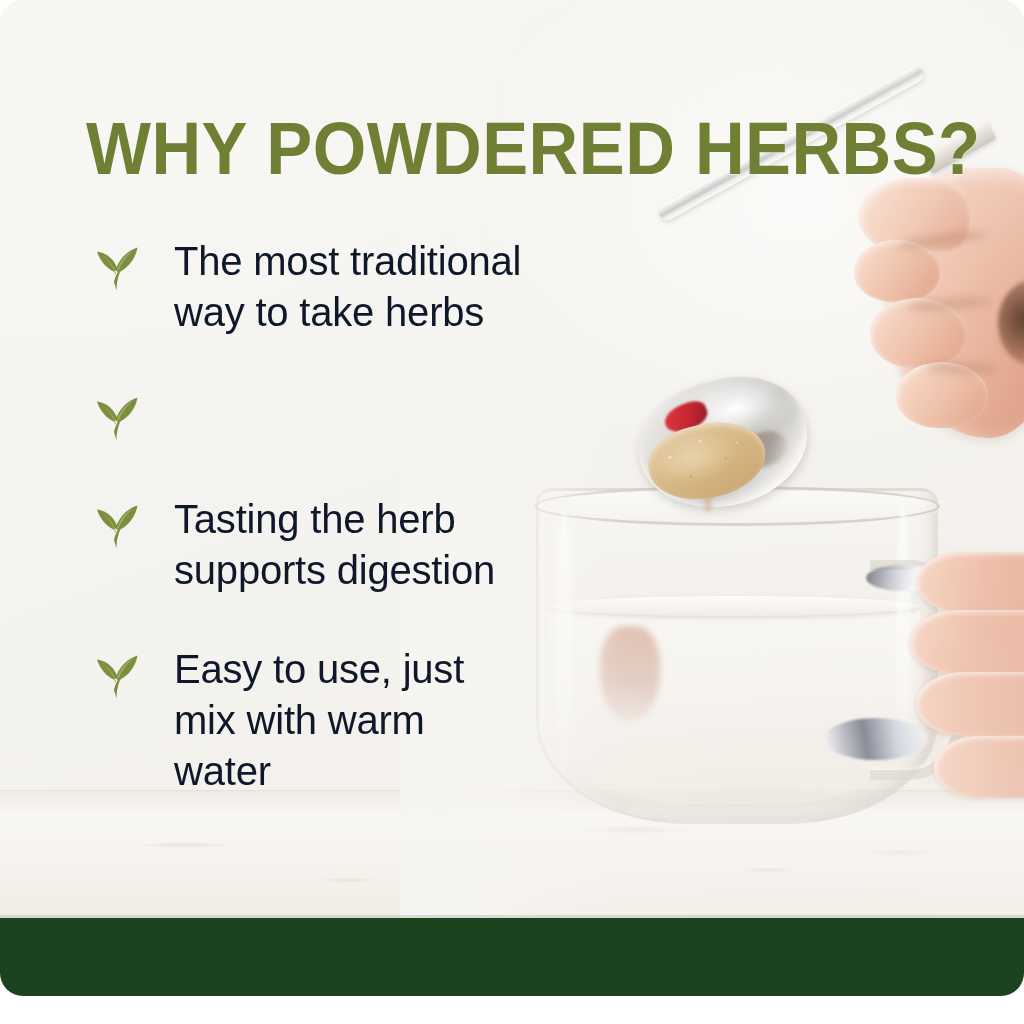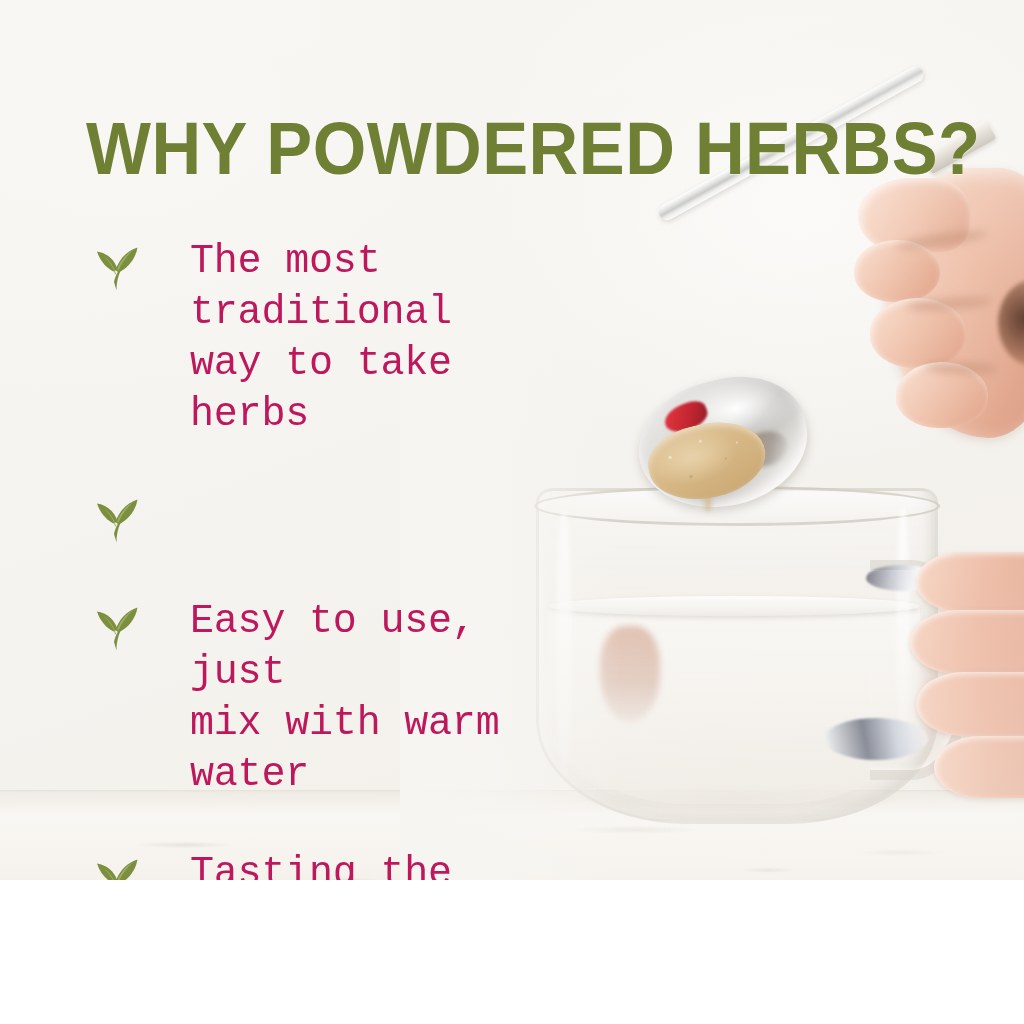--- a/index.html
+++ b/index.html
@@ -3,24 +3,25 @@
 <meta charset="utf-8">
 <style>
   html, body {
     margin: 0;
     padding: 0;
     background: #ffffff;
   }
   #canvas {
     position: relative;
     width: 1024px;
-    height: 880px;
+    height: 996px;
     overflow: hidden;
     background: #f7f5f1;
     font-family: "Liberation Sans", "DejaVu Sans", sans-serif;
+    border-radius: 23px;
   }
 
   
   .photo-layer {
     position: absolute;
     inset: 0;
     overflow: hidden;
   }
   .bg-wall {
     position: absolute;
@@ -406,26 +407,26 @@
   .bullet:last-child { margin-bottom: 0; }
   .bullet-icon {
     flex: 0 0 auto;
     width: 56px;
     height: 56px;
     margin-top: 4px;
   }
   .bullet-icon svg { display: block; width: 56px; height: 56px; }
   .bullet-text {
     flex: 1 1 auto;
-    margin-left: 48px;
-    font-family: Liberation Mono, monospace;
+    margin-left: 32px;
+    font-family: Liberation Sans, sans-serif;
     font-weight: 400;
     font-size: 40px;
     line-height: 51px;
-    color: #be185d;
+    color: #0f172a;
     letter-spacing: -0.2px;
     white-space: pre-line;
   }
 
   
   .bottom-bar {
     position: absolute;
     left: 0;
     right: 0;
     top: 918px;
@@ -516,49 +517,49 @@
     <div class="bullet">
       <span class="bullet-icon">
         <svg viewBox="0 0 56 56" xmlns="http://www.w3.org/2000/svg">
           <path d="M30.5 50.5 C30.5 40 33.5 30 40 21.5 C34 27 29.5 34.5 28 42 Z" fill="#7C8F3F"></path>
           <path d="M29.5 30 C33 19 41.5 10.5 51.5 7.5 C49.5 19 42 28 32.5 32.5 Z" fill="#7C8F3F"></path>
           <path d="M27.5 31.5 C20.5 28 14 21 11 11.5 C21 13 29 20 31.5 29.5 Z" fill="#7C8F3F"></path>
           <path d="M30 34 C28.5 27.5 24 20.5 17 15.5 C24 22 28 28.5 29 34.5 Z" fill="#9CAE63"></path>
           <path d="M31 30 C33.5 22 39.5 14.5 47 10 C40 17 35 24 32.5 30.5 Z" fill="#9CAE63"></path>
         </svg>
       </span>
+    </div>
+
+    <div class="bullet">
+      <span class="bullet-icon">
+        <svg viewBox="0 0 56 56" xmlns="http://www.w3.org/2000/svg">
+          <path d="M30.5 50.5 C30.5 40 33.5 30 40 21.5 C34 27 29.5 34.5 28 42 Z" fill="#7C8F3F"></path>
+          <path d="M29.5 30 C33 19 41.5 10.5 51.5 7.5 C49.5 19 42 28 32.5 32.5 Z" fill="#7C8F3F"></path>
+          <path d="M27.5 31.5 C20.5 28 14 21 11 11.5 C21 13 29 20 31.5 29.5 Z" fill="#7C8F3F"></path>
+          <path d="M30 34 C28.5 27.5 24 20.5 17 15.5 C24 22 28 28.5 29 34.5 Z" fill="#9CAE63"></path>
+          <path d="M31 30 C33.5 22 39.5 14.5 47 10 C40 17 35 24 32.5 30.5 Z" fill="#9CAE63"></path>
+        </svg>
+      </span>
+      <span class="bullet-text">Tasting the herb
+supports digestion</span>
     </div>
 
     <div class="bullet">
       <span class="bullet-icon">
         <svg viewBox="0 0 56 56" xmlns="http://www.w3.org/2000/svg">
           <path d="M30.5 50.5 C30.5 40 33.5 30 40 21.5 C34 27 29.5 34.5 28 42 Z" fill="#7C8F3F"></path>
           <path d="M29.5 30 C33 19 41.5 10.5 51.5 7.5 C49.5 19 42 28 32.5 32.5 Z" fill="#7C8F3F"></path>
           <path d="M27.5 31.5 C20.5 28 14 21 11 11.5 C21 13 29 20 31.5 29.5 Z" fill="#7C8F3F"></path>
           <path d="M30 34 C28.5 27.5 24 20.5 17 15.5 C24 22 28 28.5 29 34.5 Z" fill="#9CAE63"></path>
           <path d="M31 30 C33.5 22 39.5 14.5 47 10 C40 17 35 24 32.5 30.5 Z" fill="#9CAE63"></path>
         </svg>
       </span>
       <span class="bullet-text">Easy to use, just
 mix with warm
 water</span>
     </div>
 
-    <div class="bullet">
-      <span class="bullet-icon">
-        <svg viewBox="0 0 56 56" xmlns="http://www.w3.org/2000/svg">
-          <path d="M30.5 50.5 C30.5 40 33.5 30 40 21.5 C34 27 29.5 34.5 28 42 Z" fill="#7C8F3F"></path>
-          <path d="M29.5 30 C33 19 41.5 10.5 51.5 7.5 C49.5 19 42 28 32.5 32.5 Z" fill="#7C8F3F"></path>
-          <path d="M27.5 31.5 C20.5 28 14 21 11 11.5 C21 13 29 20 31.5 29.5 Z" fill="#7C8F3F"></path>
-          <path d="M30 34 C28.5 27.5 24 20.5 17 15.5 C24 22 28 28.5 29 34.5 Z" fill="#9CAE63"></path>
-          <path d="M31 30 C33.5 22 39.5 14.5 47 10 C40 17 35 24 32.5 30.5 Z" fill="#9CAE63"></path>
-        </svg>
-      </span>
-      <span class="bullet-text">Tasting the herb
-supports digestion</span>
-    </div>
-
   </div>
 
   <div class="bottom-bar-hairline"></div>
   <div class="bottom-bar"></div>
 
 </div>
 
 </body></html>

